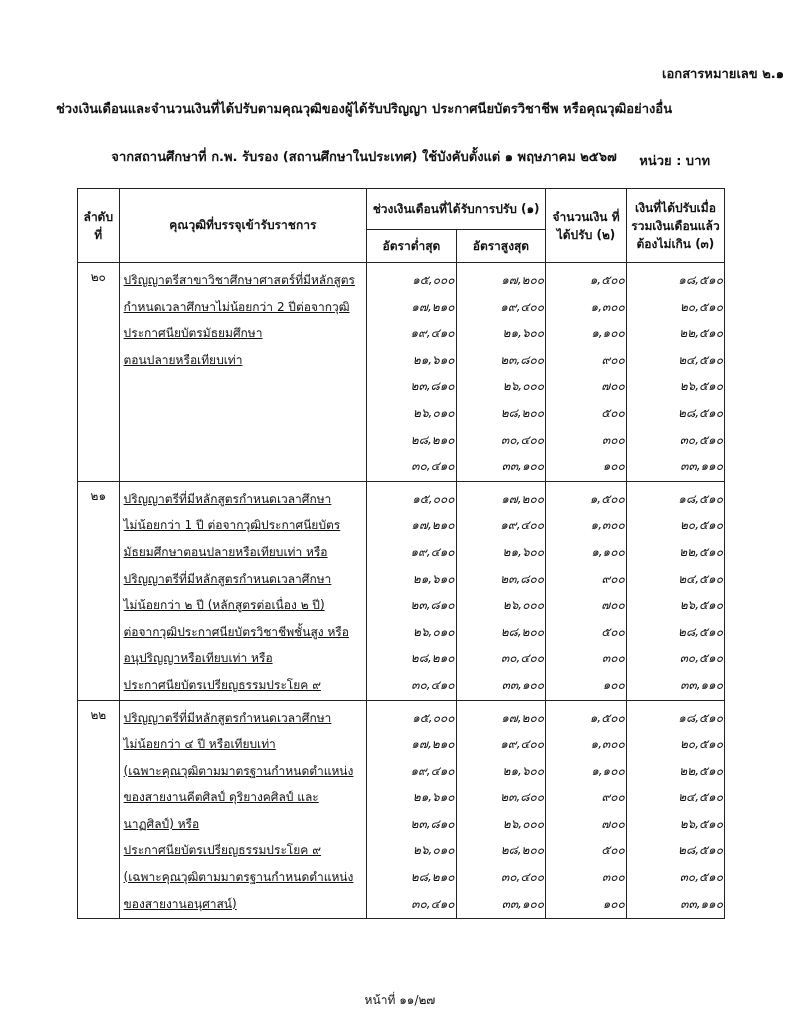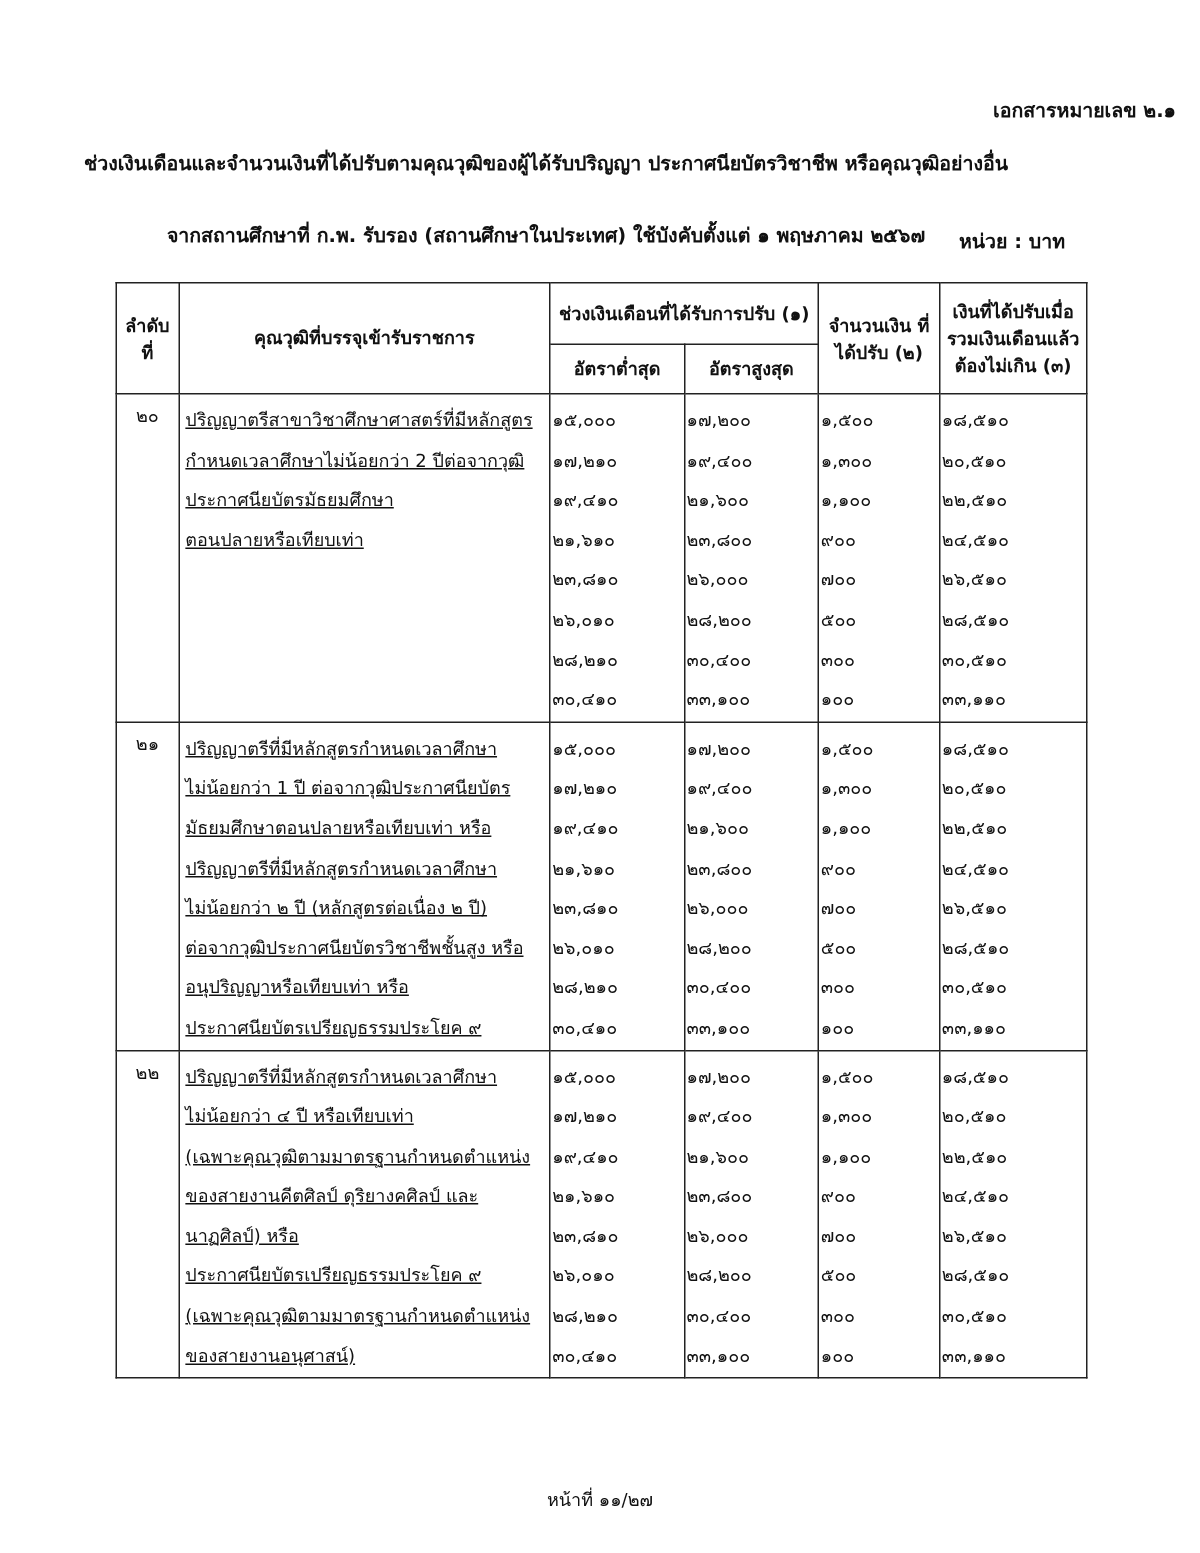--- a/index.html
+++ b/index.html
@@ -16,21 +16,21 @@
     .h-top th { height:36px; }
     .h-sub th { height:28px; }
     .c-idx { width:37px; }
     .c-qual { width:243px;font-family:Liberation Mono, monospace; }
     .c-min { width:87px; }
     .c-max { width:87px;margin-left:18px; }
     .c-inc { width:78px; }
     .c-cap { width:96px; }
     td.idx { vertical-align:top; text-align:center; padding-top:4px; }
     td.qual { vertical-align:top; padding:4px 4px 0 4px; line-height:26.6px; font-size:12px;text-decoration:underline; }
-    td.num { vertical-align:top; text-align:left; padding-top:4px; }
+    td.num { vertical-align:top; text-align:right; padding-top:4px;font-style:italic; }
     .numline { height:26.6px; line-height:26.6px; }
     .qual-line { white-space:nowrap; }
     .pagenum { position:absolute; top:990px; left:0; width:800px; text-align:center; font-size:12px; }
   </style>
 </head>
 <body>
 
 <div class="docno">เอกสารหมายเลข ๒.๑</div>
 <div class="title t1">ช่วงเงินเดือนและจำนวนเงินที่ได้ปรับตามคุณวุฒิของผู้ได้รับปริญญา ประกาศนียบัตรวิชาชีพ หรือคุณวุฒิอย่างอื่น</div>
 <div class="title t2">จากสถานศึกษาที่ ก.พ. รับรอง (สถานศึกษาในประเทศ) ใช้บังคับตั้งแต่ ๑ พฤษภาคม ๒๕๖๗</div>

